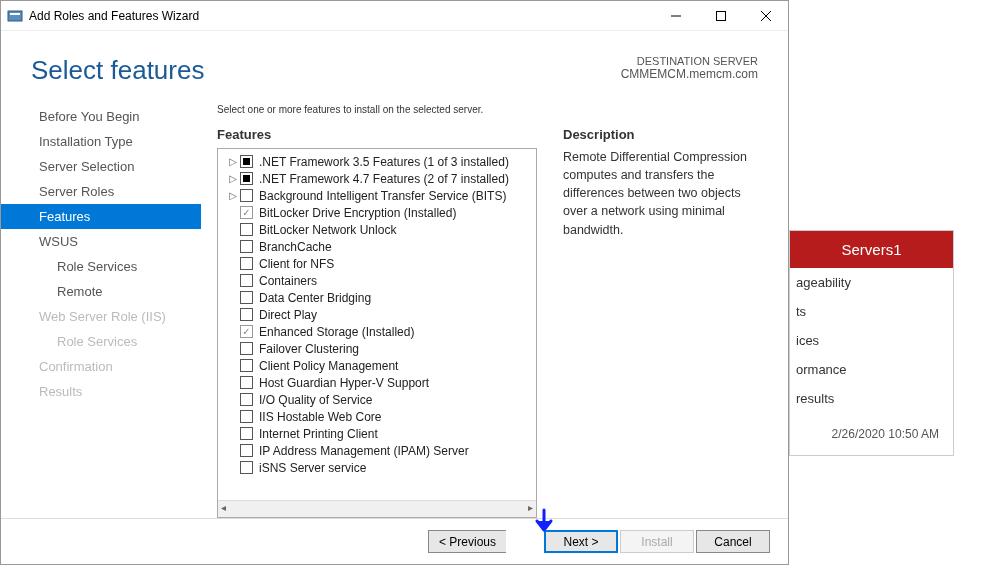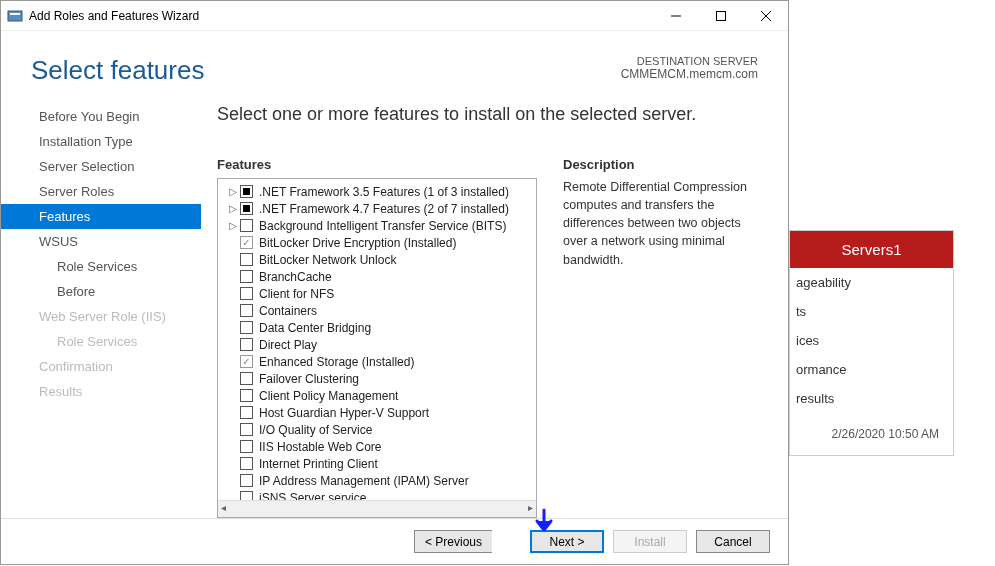--- a/index.html
+++ b/index.html
@@ -23,21 +23,21 @@
   
   .body-row { display:flex; flex:1; padding: 18px 0 0 0; overflow:hidden;}
   
   .steps { width: 200px; padding: 0; }
   .step { padding: 5px 22px 5px 38px; font-size: 13px; color:#555; cursor:default; position:relative; white-space:nowrap;}
   .step.sub { padding-left: 56px; }
   .step.selected { background:#0078d7; color:#fff;}
   .step.disabled { color:#bbb; }
   
   .main { flex:1; padding: 0 20px 0 16px; display:flex; flex-direction:column; overflow:hidden;}
-  .instr { font-size:18px; color:#333; margin-bottom: 32px;}
+  .instr { font-size:10px; color:#333; margin-bottom: 12px;}
   .cols { display:flex; gap:26px; flex:1; overflow:hidden;}
   .col-left { flex: 0 0 320px; display:flex; flex-direction:column; overflow:hidden;}
   .col-right { flex:1; }
   .section-head { font-size:13px; font-weight:600; color:#333; margin-bottom:6px;}
   
   .tree-wrap { border:1px solid #aaa; flex:1; overflow:hidden; position:relative; display:flex; flex-direction:column;}
   .tree-scroll { flex:1; overflow-y:auto; overflow-x:auto; padding: 4px 0 4px 0;}
   .tree-row { display:flex; align-items:center; height:17px; padding-left:10px; font-size:12px; white-space:nowrap; color:#222;}
   .tree-exp { width:10px; text-align:center; color:#666; font-size:10px; margin-right:2px; visibility:hidden;}
   .tree-row.has-exp .tree-exp { visibility:visible;}
@@ -46,21 +46,21 @@
   .cbox.checked-dim { border-color:#999; }
   .cbox.checked-dim::after { content:"✓"; font-size:10px; color:#888; line-height:1;}
   .tree-label { font-size:12px;}
   
   .hscroll { height:17px; background:#f0f0f0; border-top:1px solid #ddd; position:relative;}
   .hscroll::before { content:"◂"; position:absolute; left:3px; top:1px; font-size:10px; color:#666;}
   .hscroll::after { content:"▸"; position:absolute; right:3px; top:1px; font-size:10px; color:#666;}
   
   .desc-text { font-size:12.5px; color:#333; line-height:1.45;}
   
-  .buttons-row { height: 46px; border-top:1px solid #ddd; display:flex; align-items:center; justify-content:flex-end; padding:0 18px; gap:9px;}
+  .buttons-row { height: 46px; border-top:1px solid #ddd; display:flex; align-items:center; justify-content:flex-end; padding:0 18px; gap:2px;}
   .btn { min-width:74px; height:23px; border:1px solid #888; background:#e7e7e7; font-size:12px; padding:0 10px; cursor:pointer;}
   .btn.default { border:2px solid #0078d7; background:#e7e7e7;margin-left:38px;}
   .btn:disabled { color:#aaa; border-color:#ccc; background:#f4f4f4; cursor:default;}
   .btn-pair { display:flex;}
   .btn-pair .btn:first-child { border-right:none;}
   
   
   .annot-arrow { position:absolute; left:531px; top:508px; pointer-events:none;}
   
   
@@ -130,21 +130,21 @@
 
   <div class="body-row">
     <div class="steps" id="steps">
           <div class="step">Before You Begin</div>
           <div class="step">Installation Type</div>
           <div class="step">Server Selection</div>
           <div class="step">Server Roles</div>
           <div class="step selected">Features</div>
           <div class="step">WSUS</div>
           <div class="step sub">Role Services</div>
-          <div class="step sub">Before</div>
+          <div class="step sub">Remote</div>
           <div class="step disabled">Web Server Role (IIS)</div>
           <div class="step disabled sub">Role Services</div>
           <div class="step disabled">Confirmation</div>
           <div class="step disabled">Results</div>
         </div>
 
     <div class="main">
       <div class="instr">Select one or more features to install on the selected server.</div>
       <div class="cols">
         <div class="col-left">

